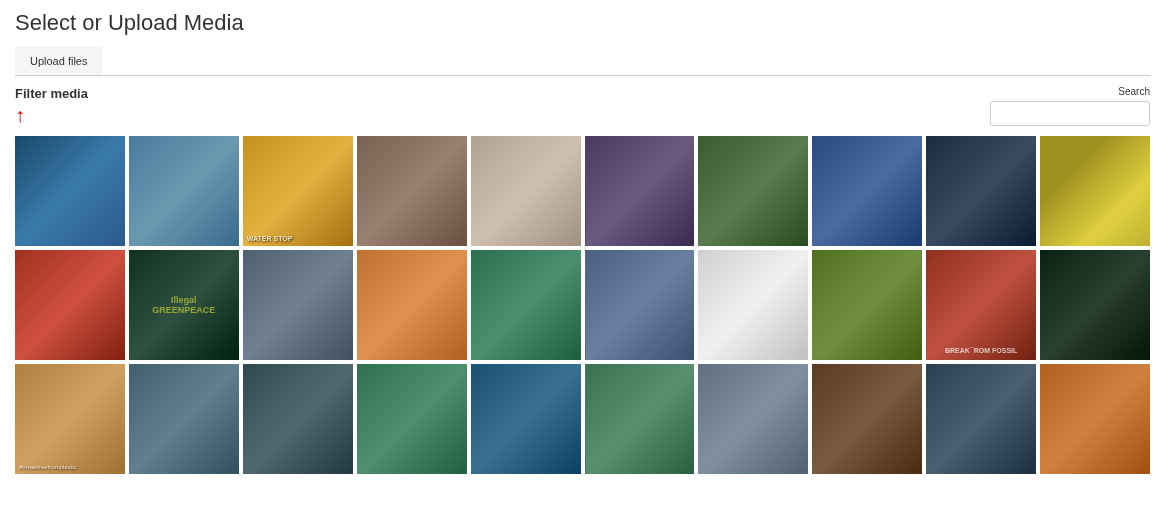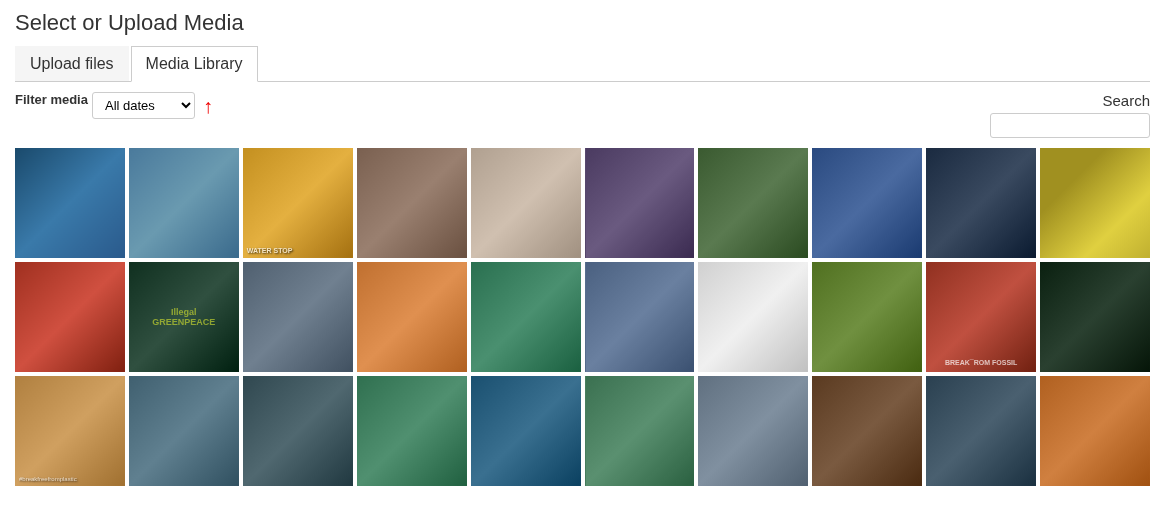--- a/index.html
+++ b/index.html
@@ -17,21 +17,21 @@
       margin-bottom: 10px;
     }
     [data-name="tabs-container"] {
       display: flex;
       border-bottom: 1px solid #ccc;
       margin-bottom: 10px;
     }
     .tab {
       padding: 8px 14px;
       cursor: pointer;
-      font-size: 16px;
+      font-size: 11px;
       border: 1px solid transparent;
       border-bottom: none;
       background: #f5f5f5;
       margin-right: 2px;
       position: relative;
     }
     .tab.active {
       background: #fff;
       border-color: #ccc;
       border-bottom: 1px solid #fff;
@@ -39,20 +39,21 @@
       z-index: 1;
     }
     [data-name="filter-section"] {
       display: flex;
       align-items: flex-start;
       justify-content: space-between;
       margin-bottom: 10px;
     }
     [data-name="filter-left"] {
       display: flex;
+      flex-direction: column;
       gap: 4px;
     }
     [data-name="filter-label"] {
       font-size: 13px;
       font-weight: bold;
     }
     [data-name="filter-with-arrow"] {
       display: flex;
       align-items: center;
       gap: 8px;
@@ -72,21 +73,21 @@
       font-weight: bold;
       line-height: 1;
     }
     [data-name="search-section"] {
       display: flex;
       flex-direction: column;
       gap: 4px;
       align-items: flex-end;
     }
     [data-name="search-label"] {
-      font-size: 15px;
+      font-size: 10px;
     }
     [data-name="search-input"] {
       padding: 4px 8px;
       font-size: 13px;
       border: 1px solid #ccc;
       border-radius: 3px;
       width: 160px;
     }
     [data-name="media-grid"] {
       display: grid;
@@ -193,34 +194,26 @@
       text-shadow: 1px 1px 2px #000;
     }
   </style>
 </head>
 <body>
 
 <h1 data-name="page-title">Select or Upload Media</h1>
 
 <div data-name="tabs-container">
   <div class="tab" data-name="tab-upload">Upload files</div>
-  <div class="tab active" data-name="tab-library">Media Library</div>
 </div>
 
 <div data-name="filter-section">
   <div data-name="filter-left">
     <span data-name="filter-label">Filter media</span>
     <div data-name="filter-with-arrow">
-      <select data-name="date-filter">
-        <option>All dates</option>
-        <option>Today</option>
-        <option>This week</option>
-        <option>This month</option>
-        <option>This year</option>
-      </select>
       <span data-name="arrow-indicator">↑</span>
     </div>
   </div>
   <div data-name="search-section">
     <span data-name="search-label">Search</span>
     <input type="text" data-name="search-input" style="">
   </div>
 </div>
 
 <div data-name="media-grid" id="media-grid">

